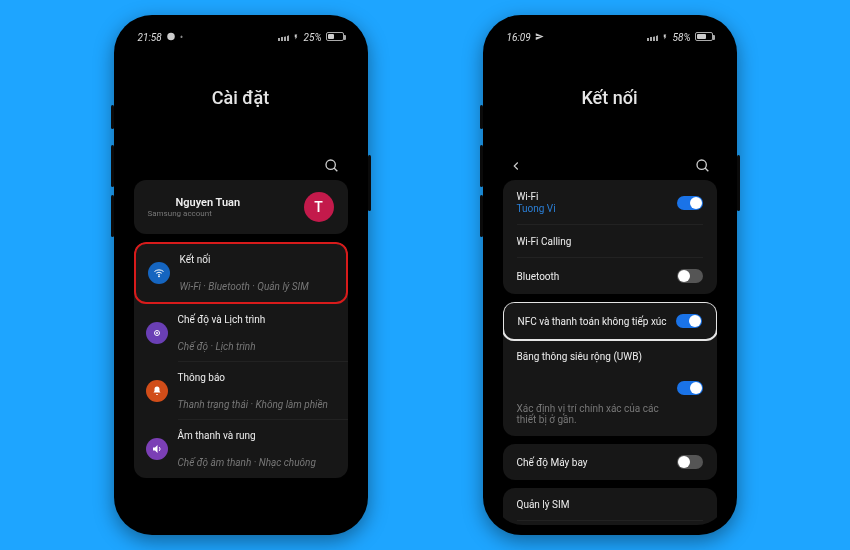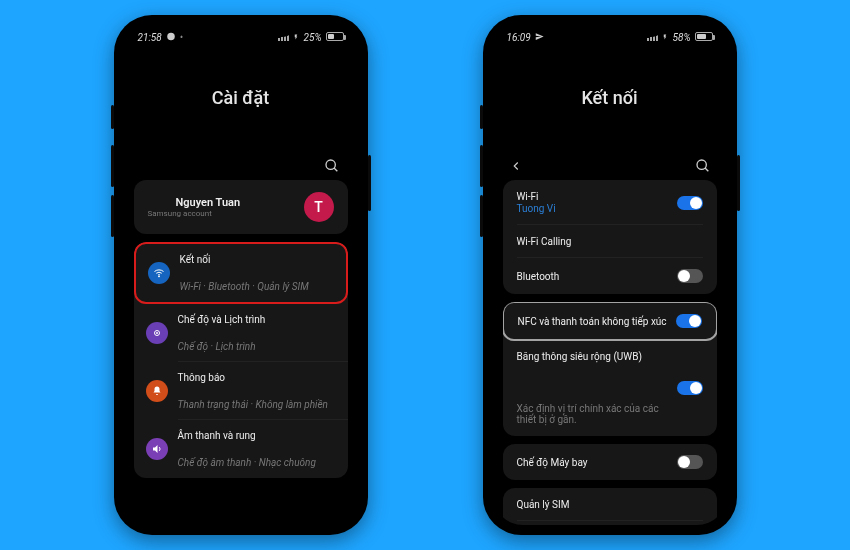--- a/index.html
+++ b/index.html
@@ -132,21 +132,21 @@
   
   .srow{
     display:flex;align-items:center;justify-content:space-between;
     padding:11px 14px;
     position:relative;
   }
   .srow:not(:last-child)::after{
     content:"";position:absolute;left:14px;right:14px;bottom:0;height:1px;background:#222;
   }
   .card .srow.highlight{
-    border:2px solid #a3a3a3;border-radius:12px;margin:-1px;text-align:right;
+    border:2px solid #e5e5e5;border-radius:12px;margin:-1px;text-align:right;
   }
   .srow.highlight::after,.srow.highlight + .srow::before{display:none;}
   .srow .lbl{font-size:10px;color:#eee;}
   .srow .sub{font-size:10px;color:#2b7fd6;margin-top:1px;}
   .srow .sub.gray{color:#777;margin-top:41px;}
   .toggle{
     width:26px;height:14px;border-radius:8px;background:#555;position:relative;flex-shrink:0;
   }
   .toggle.on{background:#1a73e8;}
   .toggle::after{

